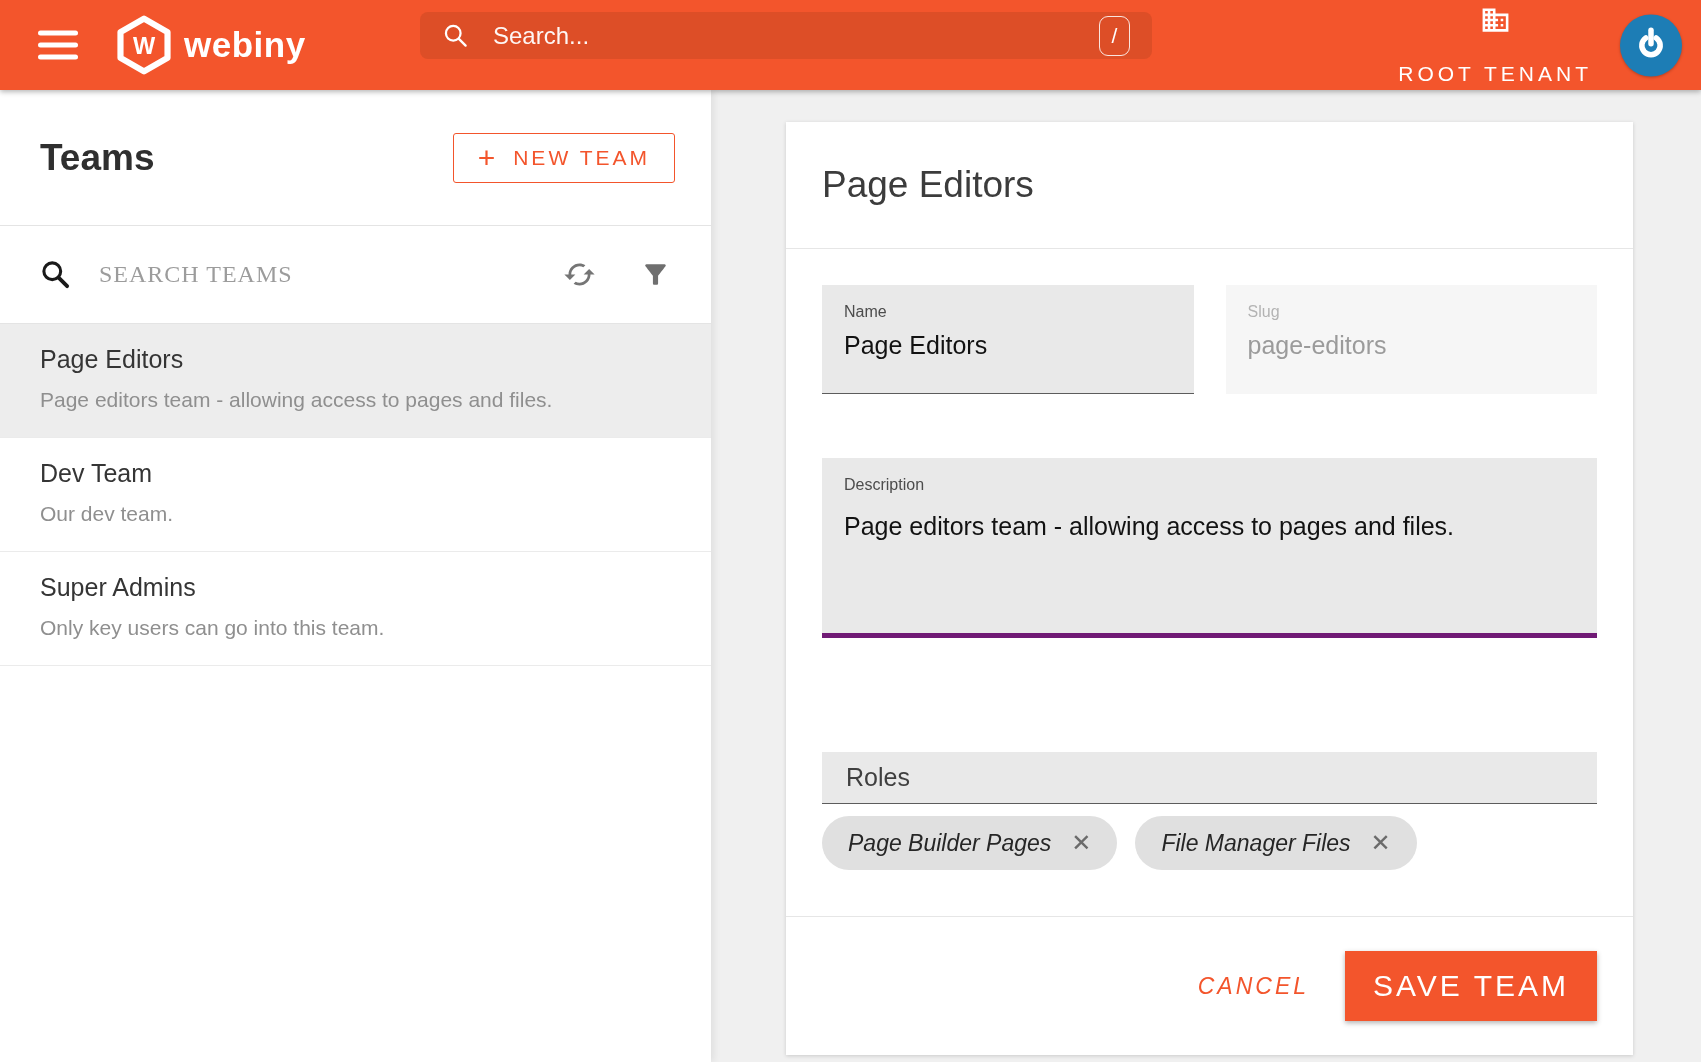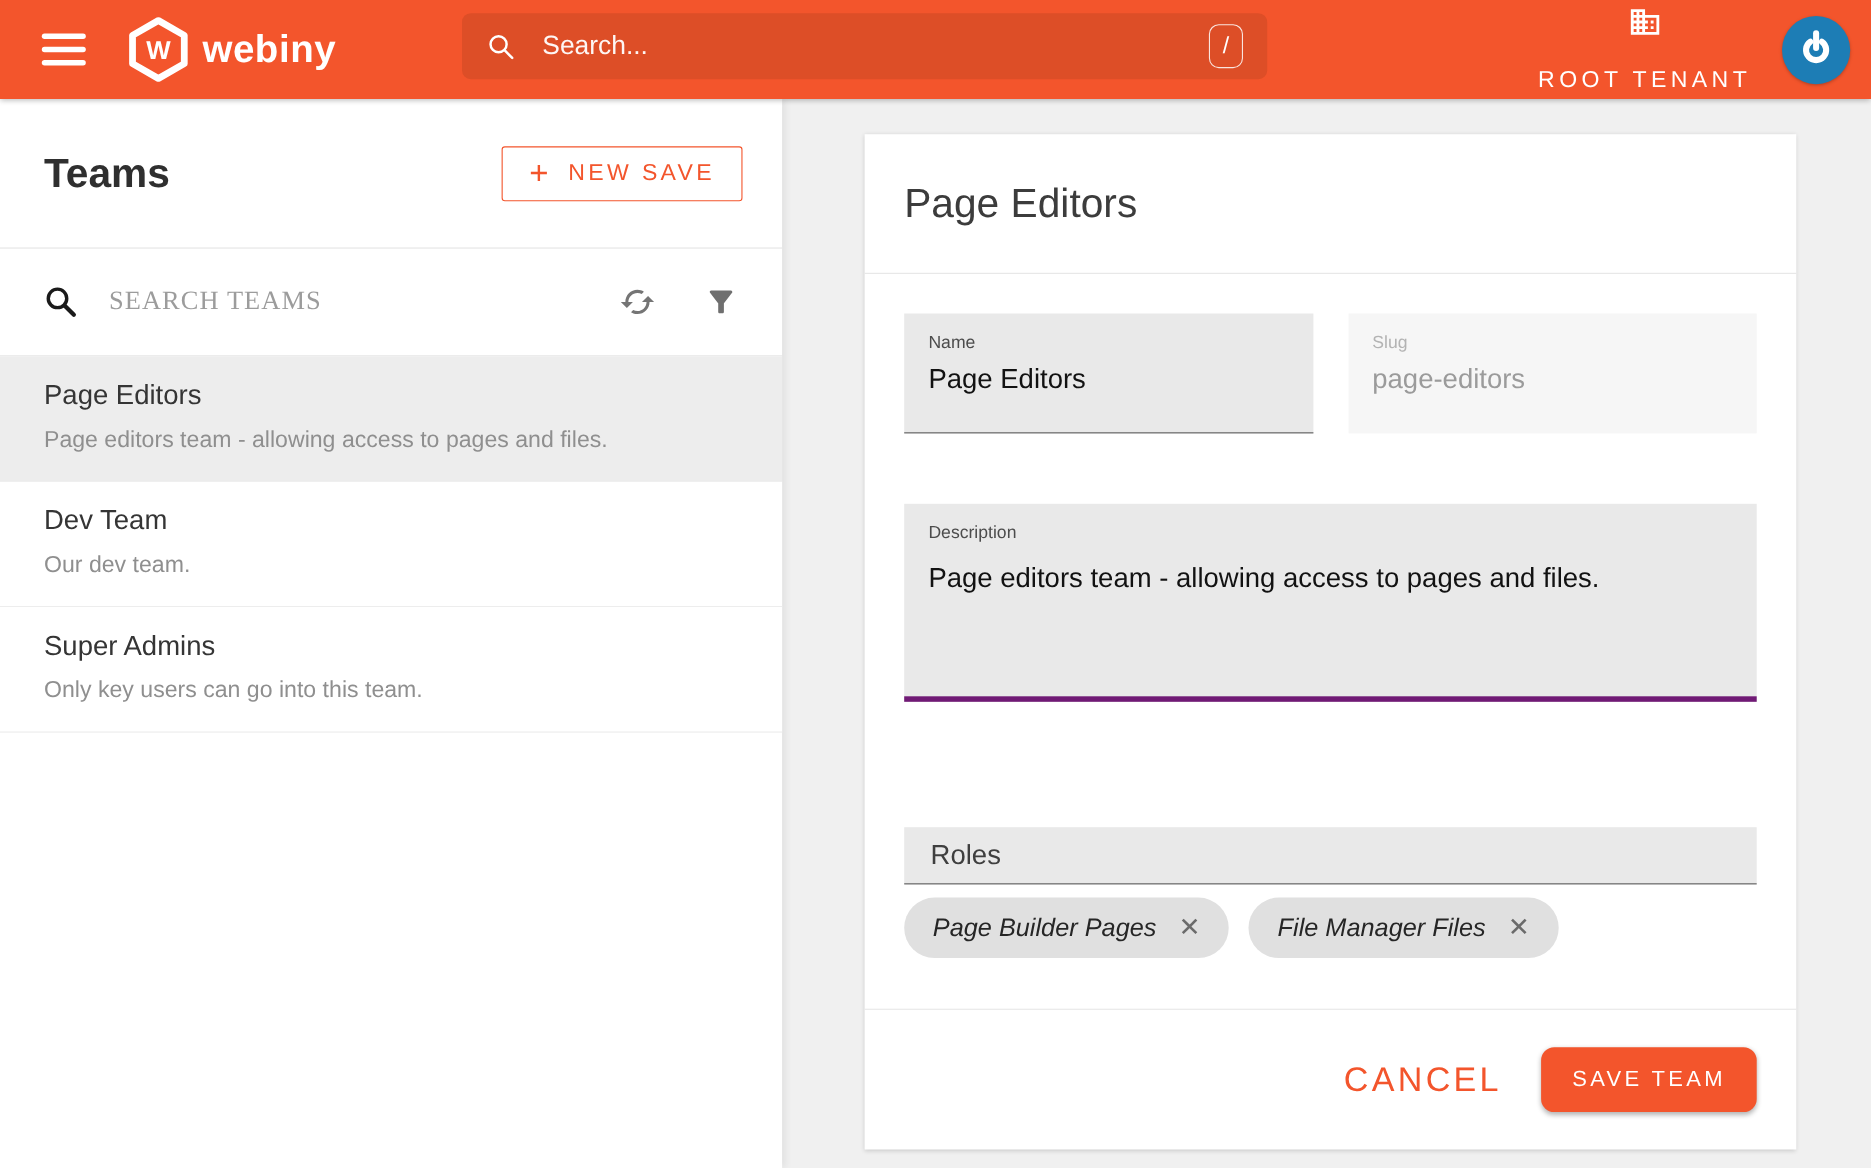--- a/index.html
+++ b/index.html
@@ -19,21 +19,21 @@
     position:absolute; left:32px; top:50%; transform:translateY(-50%);
     background:none; border:none; cursor:pointer; padding:6px;
   }
   .hamburger .bar { display:block; width:40px; height:5px; background:#fff; border-radius:3px; }
   .hamburger .bar + .bar { margin-top:7px; }
 
   .logo { position:absolute; left:116px; top:50%; transform:translateY(-50%); display:flex; align-items:center; gap:12px; }
   .brand { color:#fff; font-size:35px; font-weight:bold; letter-spacing:.5px; }
 
   .searchbar {
-    position:absolute; left:420px; top:12px; width:732px; height:60px;
+    position:absolute; left:420px; top:12px; width:732px; height:47px;
     background:#dd4e27; border-radius:8px; display:flex; align-items:center; padding:0 22px;
   }
   .searchbar input {
     flex:1; background:transparent; border:none; outline:none;
     color:#fff; font-size:24px; margin-left:22px; font-family:inherit;
   }
   .searchbar input::placeholder { color:rgba(255,255,255,.95); opacity:1; }
   .kbd {
     flex:0 0 auto; width:31px; height:40px; border:1px solid rgba(255,255,255,.85);
     border-radius:9px; color:#fff; font-size:21px; display:flex; align-items:center; justify-content:center;
@@ -120,25 +120,25 @@
     display:inline-flex; align-items:center; background:#e0e0e0; border-radius:30px;
     padding:13px 26px; font-size:23px; color:#262626; cursor:pointer;
   }
   .chip .x { margin-left:20px; color:#6b6b6b; font-size:24px; cursor:pointer; }
 
   .card-footer {
     margin-top:46px; border-top:1px solid #e6e6e6; padding:34px 36px;
     display:flex; justify-content:flex-end; align-items:center; gap:30px;
   }
   .btn-text {
-    background:none; border:none; color:#f3552c; font-size:31px; letter-spacing:3px;
-    cursor:pointer; padding:10px 6px; font-family:inherit;
+    background:none; border:none; color:#f3552c; font-size:23px; letter-spacing:3px;
+    cursor:pointer; padding:10px 6px; font-family:inherit;font-style:italic;
   }
   .btn-filled {
-    background:#f3552c; border:none; border-radius:12px; color:#fff; font-size:20px;
+    background:#f3552c; border:none; border-radius:0; color:#fff; font-size:30px;
     letter-spacing:3px; padding:18px 28px; cursor:pointer; font-family:inherit;
     box-shadow:0 2px 5px rgba(0,0,0,.3);
   }
 </style>
 </head>
 <body>
 
 <div class="app">
 
   <div class="header">
@@ -183,21 +183,21 @@
   </div>
 
   <div class="main">
 
     <div class="left">
 
       <div class="left-header">
         <h1 class="page-title">Teams</h1>
         <button class="btn-outline">
           <span class="plus">+</span>
-          <span>NEW SAVE</span>
+          <span>NEW TEAM</span>
         </button>
       </div>
 
       <div class="left-search">
         <svg width="31" height="31" viewBox="0 0 24 24">
           <circle cx="9.5" cy="9.5" r="6.5" fill="none" stroke="#1a1a1a" stroke-width="2.4"></circle>
           <line x1="14.6" y1="14.6" x2="21" y2="21" stroke="#1a1a1a" stroke-width="3" stroke-linecap="round"></line>
         </svg>
         <input type="text" placeholder="SEARCH TEAMS" style="">
         <button class="icon-btn icon-refresh" aria-label="refresh">

